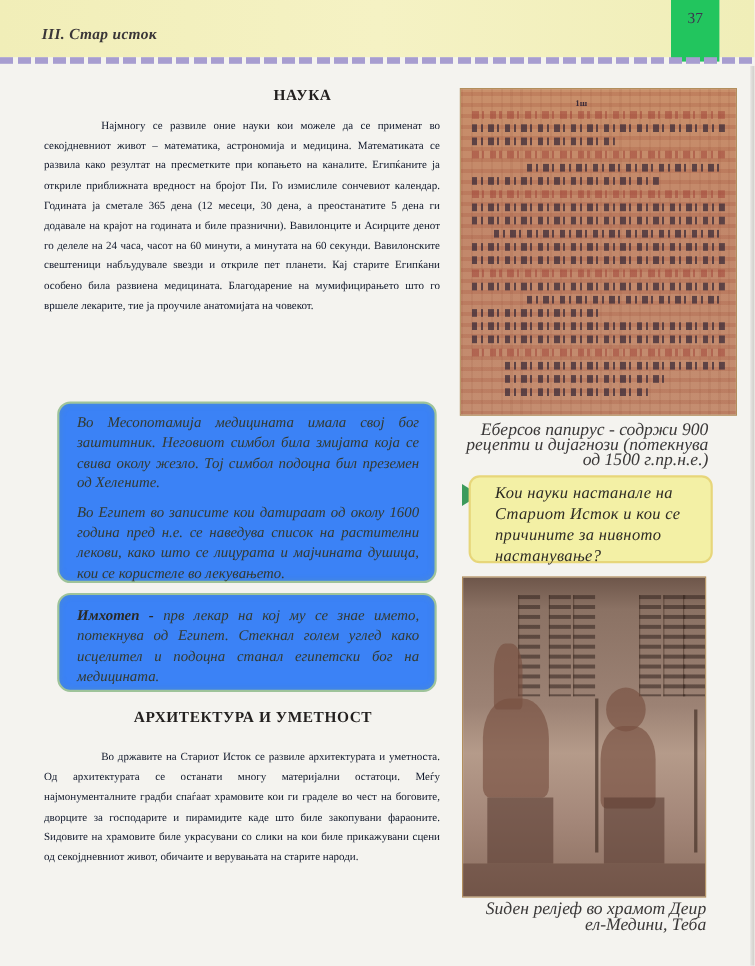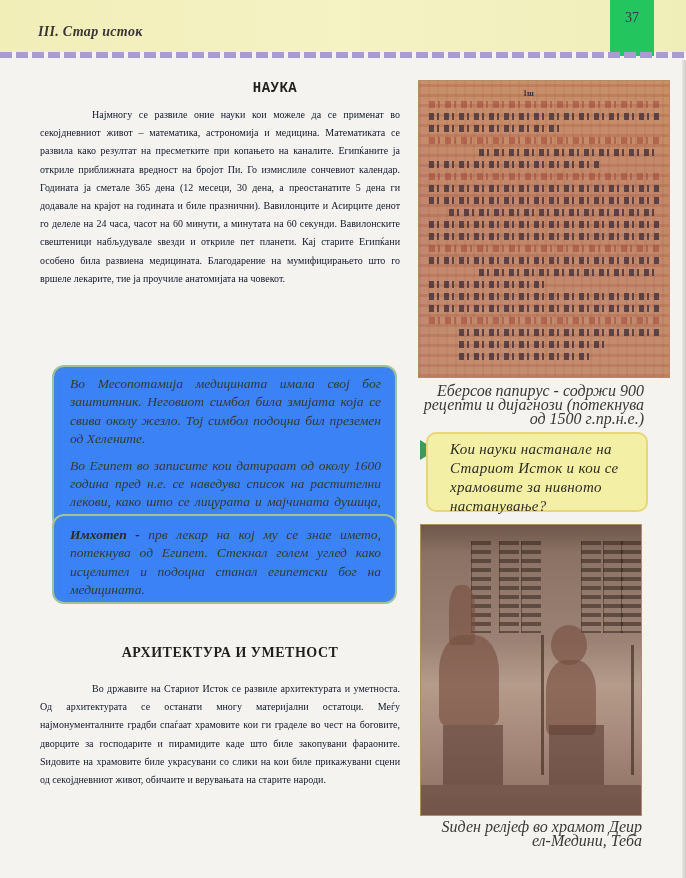--- a/index.html
+++ b/index.html
@@ -109,29 +109,29 @@
 </head>
 <body>
 
 <div class="header"></div>
 <div class="chapter-title">III.  Стар исток</div>
 <div class="page-tab">
   <div class="page-number">37</div>
 </div>
 <div class="dash-rule"></div>
 
-<div class="section-heading" style="left:200px; top:80px; width:150px;font-family:Liberation Mono, monospace;">НАУКА</div>
+<div class="section-heading" style="left:200px; top:80px; width:150px;">НАУКА</div>
 <div class="body-text" style="left:40px; top:106px; width:360px; text-indent:52px;">Најмногу се развиле оние науки кои можеле да се применат во секојдневниот живот – математика, астрономија и медицина. Математиката се развила како резултат на пресметките при копањето на каналите. Египќаните ја откриле приближната вредност на бројот Пи. Го измислиле сончевиот календар. Годината ја сметале 365 дена (12 месеци, 30 дена, а преостанатите 5 дена ги додавале на крајот на годината и биле празнични). Вавилонците и Асирците денот го делеле на 24 часа, часот на 60 минути, а минутата на 60 секунди. Вавилонските свештеници набљудувале ѕвезди и откриле пет планети. Кај старите Египќани особено била развиена медицината. Благодарение на мумифицирањето што го вршеле лекарите, тие ја проучиле анатомијата на човекот.</div>
 
 <div class="callout" style="left:52px; top:365px; width:345px; height:165px;">
   <p>Во Месопотамија медицината имала свој бог заштитник. Неговиот симбол била змијата која се свива околу жезло. Тој симбол подоцна бил преземен од Хелените.</p>
   <p>Во Египет во записите кои датираат од околу 1600 година пред н.е. се наведува список на растителни лекови, како што се лицурата и мајчината душица, кои се користеле во лекувањето.</p>
 </div>
 
-<div class="callout" style="left:52px; top:514px; width:345px; height:90px; padding-top:10px;">
+<div class="callout" style="left:52px; top:539px; width:345px; height:90px; padding-top:10px;">
   <p><span class="bold-term">Имхотеп -</span><span> прв лекар на кој му се знае името, потекнува од Египет. Стекнал голем углед како исцелител и подоцна станал египетски бог на медицината.</span></p>
 </div>
 
 <div class="section-heading" style="left:100px; top:645px; width:260px;">АРХИТЕКТУРА И УМЕТНОСТ</div>
 <div class="body-text" style="left:40px; top:680px; width:360px; text-indent:52px;">Во државите на Стариот Исток се развиле архитектурата и уметноста. Од архитектурата се останати многу материјални остатоци. Меѓу најмонументалните градби спаѓаат храмовите кои ги граделе во чест на боговите, дворците за господарите и пирамидите каде што биле закопувани фараоните. Ѕидовите на храмовите биле украсувани со слики на кои биле прикажувани сцени од секојдневниот живот, обичаите и верувањата на старите народи.</div>
 
 <div class="figure papyrus" style="left:418px; top:80px; width:252px; height:298px;">
   <div style="position:absolute; left:104px; top:8px; font-size:8px; color:#3b2b38; font-weight:bold;">1ш</div>
   <div class="glyph-row red" style="top:20px;"></div>
   <div class="glyph-row" style="top:32px;"></div>
@@ -153,21 +153,21 @@
   <div class="glyph-row" style="top:224px;"></div>
   <div class="glyph-row red" style="top:236px;"></div>
   <div class="glyph-row" style="top:248px; left:40px;"></div>
   <div class="glyph-row" style="top:260px; left:40px; right:60px;"></div>
   <div class="glyph-row" style="top:272px; left:40px; right:80px;"></div>
 </div>
 <div class="caption" style="left:416px; top:384px; width:228px;">Еберсов папирус - содржи 900 рецепти и дијагнози (потекнува од 1500 г.пр.н.е.)</div>
 
 <div class="arrow-icon"></div>
 <div class="question-box">
-  <span>Кои науки настанале на Стариот Исток и кои се храмовите за нивното настанување?</span>
+  <span>Кои науки настанале на Стариот Исток и кои се причините за нивното настанување?</span>
 </div>
 
 <div class="figure relief" style="left:420px; top:524px; width:222px; height:292px;">
   <div class="hieroglyph-col" style="left:50px;"></div>
   <div class="hieroglyph-col" style="left:78px;"></div>
   <div class="hieroglyph-col" style="left:100px;"></div>
   <div class="hieroglyph-col" style="left:160px;"></div>
   <div class="hieroglyph-col" style="left:182px;"></div>
   <div class="hieroglyph-col" style="left:200px;"></div>
   <div class="figure-shape" style="left:28px; top:60px; width:26px; height:60px;"></div>

